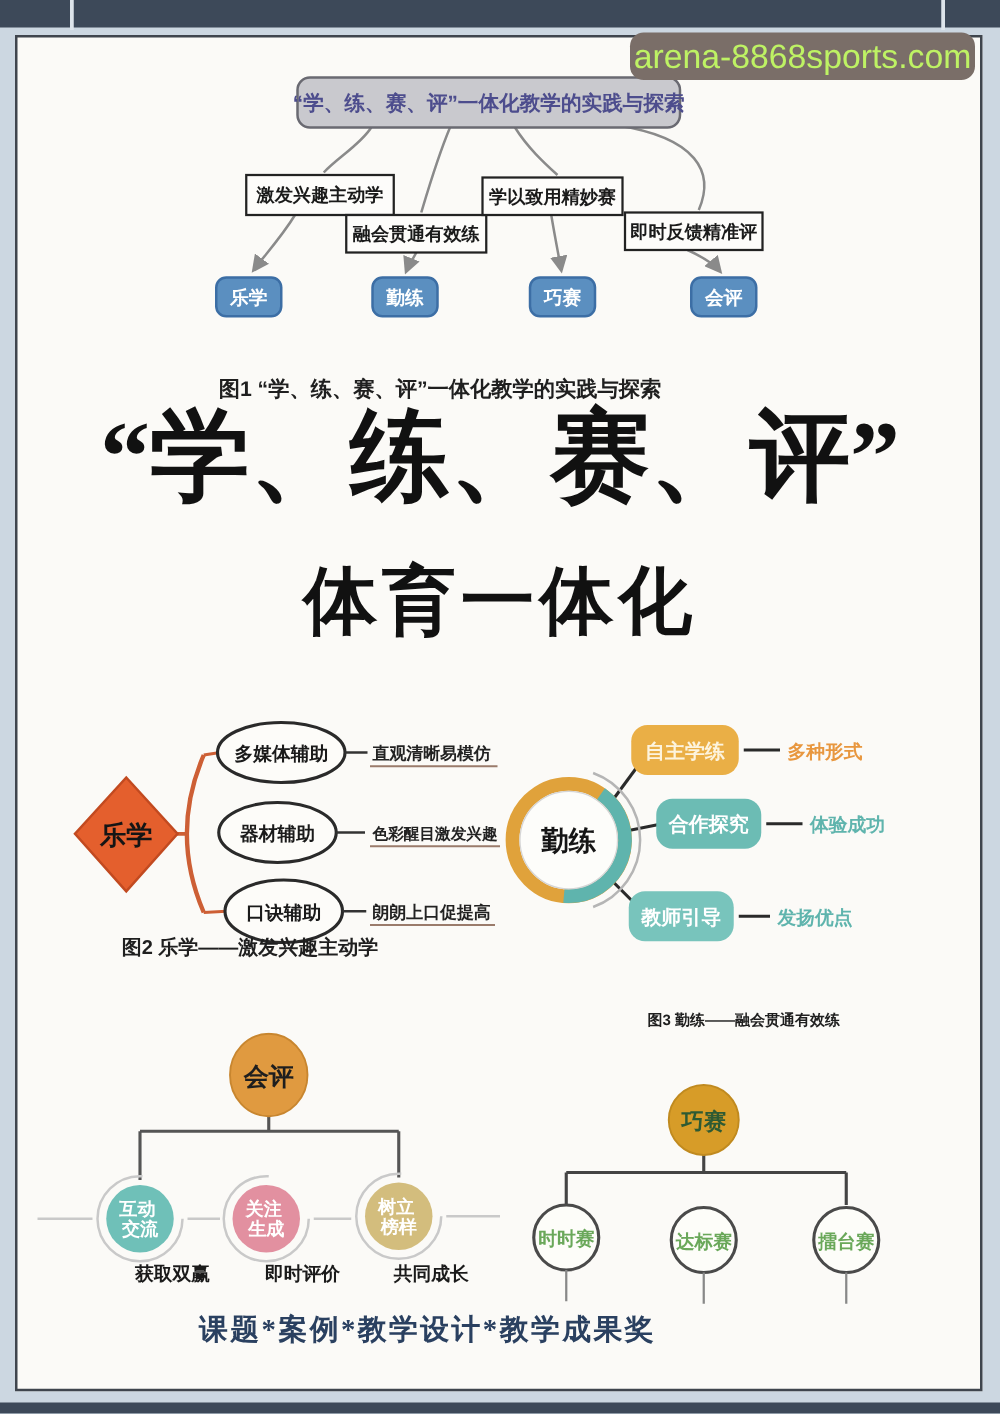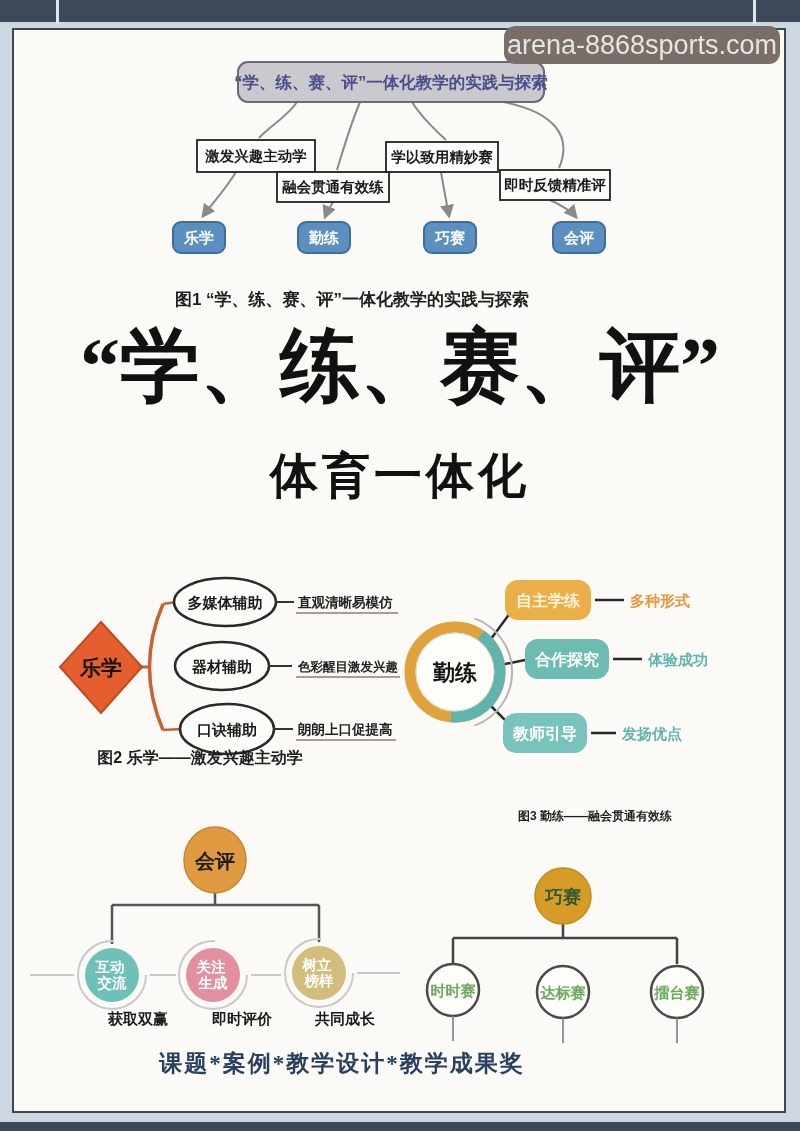--- a/index.html
+++ b/index.html
@@ -5,21 +5,21 @@
   html,body{margin:0;padding:0;background:#ccd7e1;}
   #page{position:relative;width:800px;height:1131px;overflow:hidden;background:#ccd7e1;
         font-family:"Liberation Sans","DejaVu Sans",sans-serif;}
   .abs{position:absolute;}
   .topbar{left:0;top:0;width:800px;height:22px;background:#3d4959;}
   .bottombar{left:0;top:1122px;width:800px;height:9px;background:#3d4959;}
   .bargrid{top:0;width:3px;height:24px;background:#dde4ea;}
   .card{left:12px;top:28px;width:774px;height:1085px;background:#fbfaf7;
         border:2px solid #3f454d;box-sizing:border-box;}
   .watermark{right:20px;top:26px;width:276px;height:38px;background:#7a6e68;border-radius:11px;
-             color:#e5e5e5;font-size:27px;line-height:38px;text-align:center;z-index:5;}
+             color:#bef264;font-size:27px;line-height:38px;text-align:center;z-index:5;}
   .cap{color:#1f1f1f;font-weight:bold;text-align:center;}
   .bigtitle{left:0;width:800px;text-align:center;color:#111;font-weight:bold;
             font-family:"Liberation Serif","DejaVu Serif",serif;}
   .footer{left:0;top:1048px;width:684px;text-align:center;color:#2a4060;font-weight:bold;
           font-size:23px;letter-spacing:2px;font-family:"Liberation Serif","DejaVu Serif",serif;}
   svg text{font-family:"Liberation Sans","DejaVu Sans",sans-serif;font-weight:bold;}
 </style>
 </head>
 <body>
 
@@ -72,24 +72,24 @@
     <rect x="238" y="172" width="52" height="31" rx="8" fill="#5b8fc0" stroke="#3c6ea5" stroke-width="2"></rect>
     <text x="264" y="193" font-size="15" fill="#fff" text-anchor="middle">勤练</text>
 
     <rect x="364" y="172" width="52" height="31" rx="8" fill="#5b8fc0" stroke="#3c6ea5" stroke-width="2"></rect>
     <text x="390" y="193" font-size="15" fill="#fff" text-anchor="middle">巧赛</text>
 
     <rect x="493" y="172" width="52" height="31" rx="8" fill="#5b8fc0" stroke="#3c6ea5" stroke-width="2"></rect>
     <text x="519" y="193" font-size="15" fill="#fff" text-anchor="middle">会评</text>
   </svg>
 
-  <div class="abs cap" style="left:0;top:288px;width:704px;font-size:17px;">图1  “学、练、赛、评”一体化教学的实践与探索</div>
+  <div class="abs cap" style="left:0;top:300px;width:704px;font-size:17px;">图1  “学、练、赛、评”一体化教学的实践与探索</div>
 
   <div class="abs bigtitle" style="top:318px;font-size:80px;line-height:1.2;">“学、练、赛、评”</div>
-  <div class="abs bigtitle" style="top:448px;font-size:48px;line-height:1.15;letter-spacing:4px;">体育一体化</div>
+  <div class="abs bigtitle" style="top:448px;font-size:59px;line-height:1.15;letter-spacing:4px;">体育一体化</div>
 
   <svg class="abs" style="left:30px;top:560px;" width="372" height="212" viewBox="0 0 372 212">
 
     <path d="M133,44 Q106,107 133,170" stroke="#cd5f35" stroke-width="3.5" fill="none"></path>
     <line x1="111" y1="107" x2="119" y2="107" stroke="#cd5f35" stroke-width="3"></line>
     <line x1="133" y1="44" x2="146" y2="42" stroke="#cd5f35" stroke-width="2.5"></line>
     <line x1="133" y1="170" x2="151" y2="169" stroke="#cd5f35" stroke-width="2.5"></line>
 
     <polygon points="71,62 112,107 71,153 30,107" fill="#e45f2d" stroke="#c24a20" stroke-width="2"></polygon>
     <text x="71" y="115" font-size="21" fill="#151515" text-anchor="middle">乐学</text>

